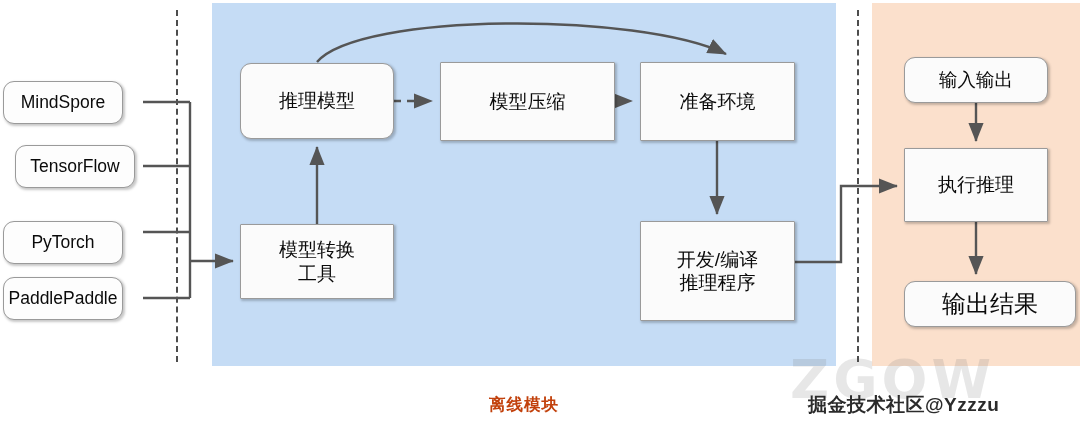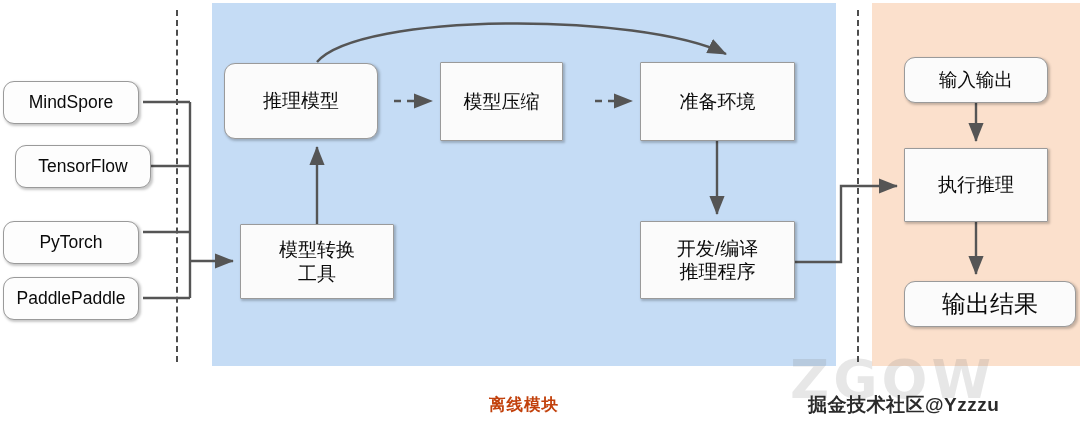--- a/index.html
+++ b/index.html
@@ -49,35 +49,35 @@
     text-align: center;
     color: #0a0a0a;
     line-height: 1.22;
     white-space: pre-line;
   }
   .node.rounded { border-radius: 11px; }
   .node.sharp   { border-radius: 1px; }
 
   
   .fw {
-    left: 3px; width: 136px; height: 43px;
+    left: 3px; width: 120px; height: 43px;
     font-size: 17.5px;
     background: #fdfdfd;
   }
   #fw-0 { top: 81px; }
   #fw-1 { top: 145px; margin-left: 12px; }
   #fw-2 { top: 221px; }
   #fw-3 { top: 277px; }
 
   
-  #n-infer-model  { left: 224px; top: 63px;  width: 154px; height: 76px; font-size: 19px; }
-  #n-model-comp   { left: 440px; top: 62px;  width: 123px; height: 79px; font-size: 19px; }
+  #n-infer-model  { left: 240px; top: 63px;  width: 154px; height: 76px; font-size: 19px; }
+  #n-model-comp   { left: 440px; top: 62px;  width: 175px; height: 79px; font-size: 19px; }
   #n-prepare-env  { left: 640px; top: 62px;  width: 155px; height: 79px; font-size: 19px; }
   #n-convert-tool { left: 240px; top: 224px; width: 154px; height: 75px; font-size: 19px; }
-  #n-dev-compile  { left: 640px; top: 221px; width: 155px; height: 78px; font-size: 19px; }
+  #n-dev-compile  { left: 640px; top: 221px; width: 155px; height: 100px; font-size: 19px; }
 
   
   #n-io      { left: 904px; top: 57px;  width: 144px; height: 46px; font-size: 18.5px; }
   #n-exec    { left: 904px; top: 148px; width: 144px; height: 74px; font-size: 19px; }
   #n-result  { left: 904px; top: 281px; width: 172px; height: 46px; font-size: 24px; }
 
   
   #wires {
     position: absolute;
     left: 0; top: 0;

